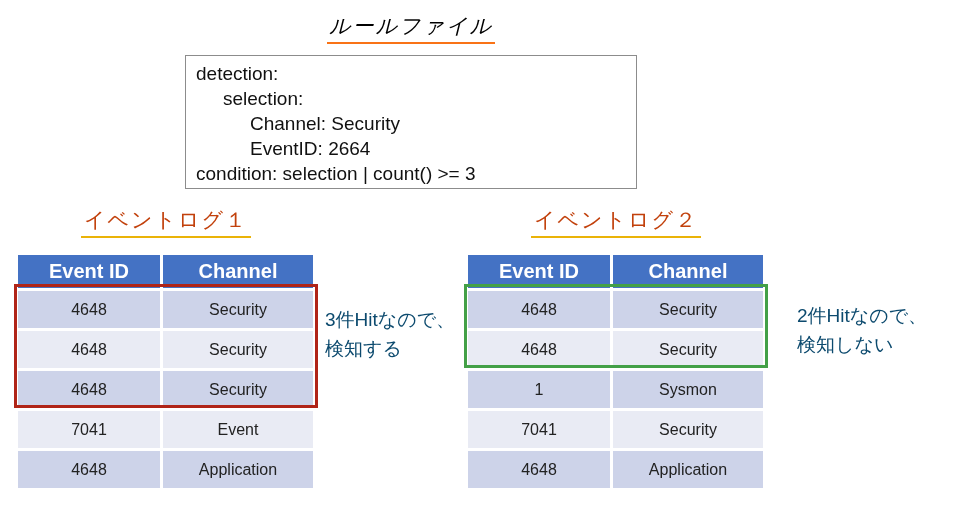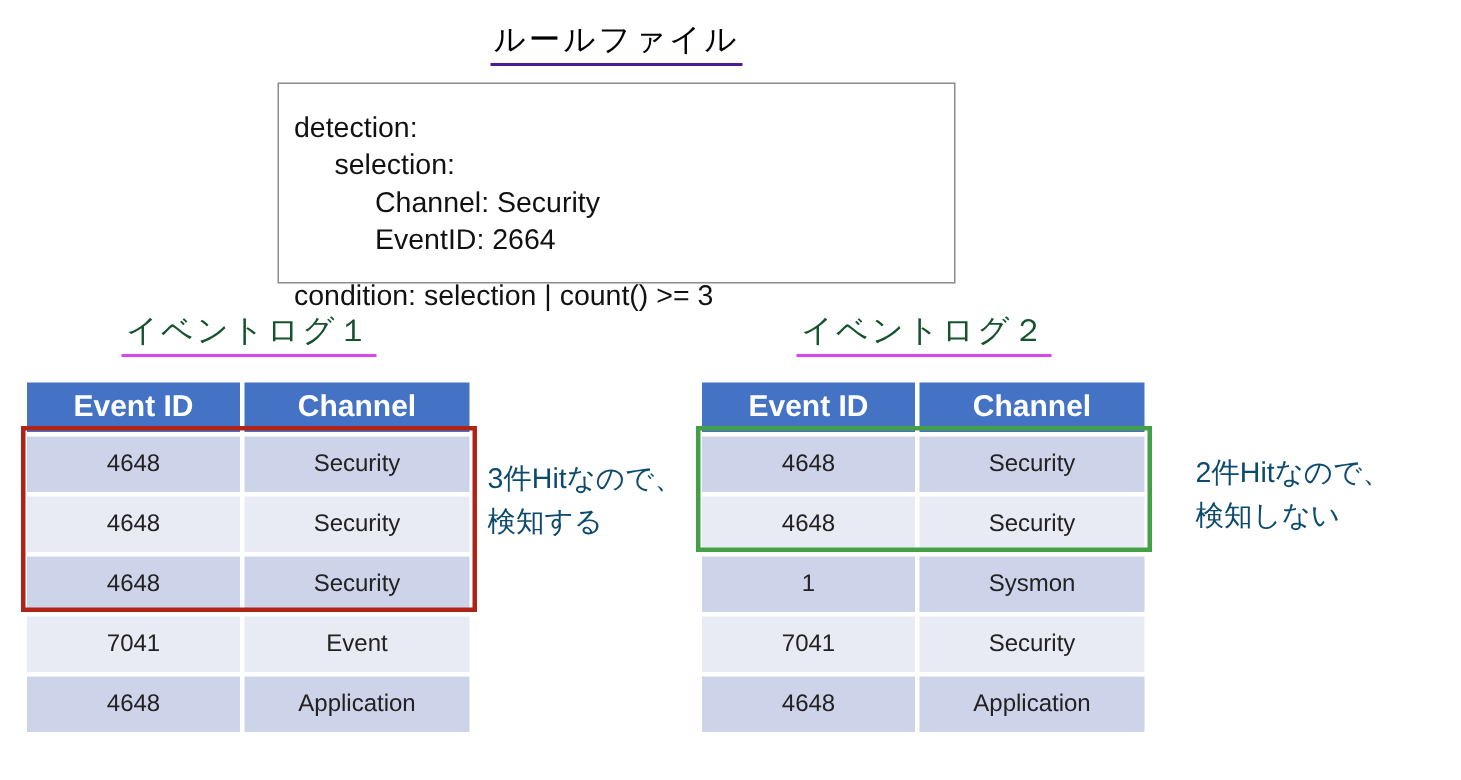--- a/index.html
+++ b/index.html
@@ -20,50 +20,51 @@
   .rule-title-wrap {
     position: absolute;
     left: 185px; top: 12px; width: 452px;
     text-align: center;
   }
   .rule-title {
     display: inline-block;
     font-size: 21px;
     letter-spacing: 2px;
     color: #000;
-    border-bottom: 2px solid #4c1d95;
+    border-bottom: 2px solid #f97316;
     padding: 0 2px 2px 2px;
+    font-style: italic;
   }
   .rule-box {
     position: absolute;
     left: 185px; top: 55px;
     width: 452px; height: 134px;
     border: 1px solid #8c8c8c;
     background: #ffffff;
     padding: 5px 10px;
     font-size: 19px;
     line-height: 25px;
     color: #111;
   }
   .rule-line { white-space: pre; }
-  .indent-0 { padding-left: 0; margin-top: 12px; }
+  .indent-0 { padding-left: 0; }
   .indent-1 { padding-left: 27px; }
   .indent-2 { padding-left: 54px; }
 
   
   .log-section { position: absolute; top: 206px; width: 296px; }
   .log-section.left  { left: 18px; }
   .log-section.right { left: 468px; }
   .log-title-wrap { text-align: center; height: 44px; }
   .log-title {
     display: inline-block;
     font-size: 21px;
     letter-spacing: 2px;
-    color: #14532d;
-    border-bottom: 2px solid #d946ef;
+    color: #c2410c;
+    border-bottom: 2px solid #eab308;
     padding: 0 3px 2px 3px;
   }
   .table-wrap { position: relative; margin-top: 5px; width: 295px; }
   table.event-table {
     border-collapse: separate;
     border-spacing: 3px;
     margin: -3px;
     table-layout: fixed;
   }
   table.event-table th, table.event-table td {

